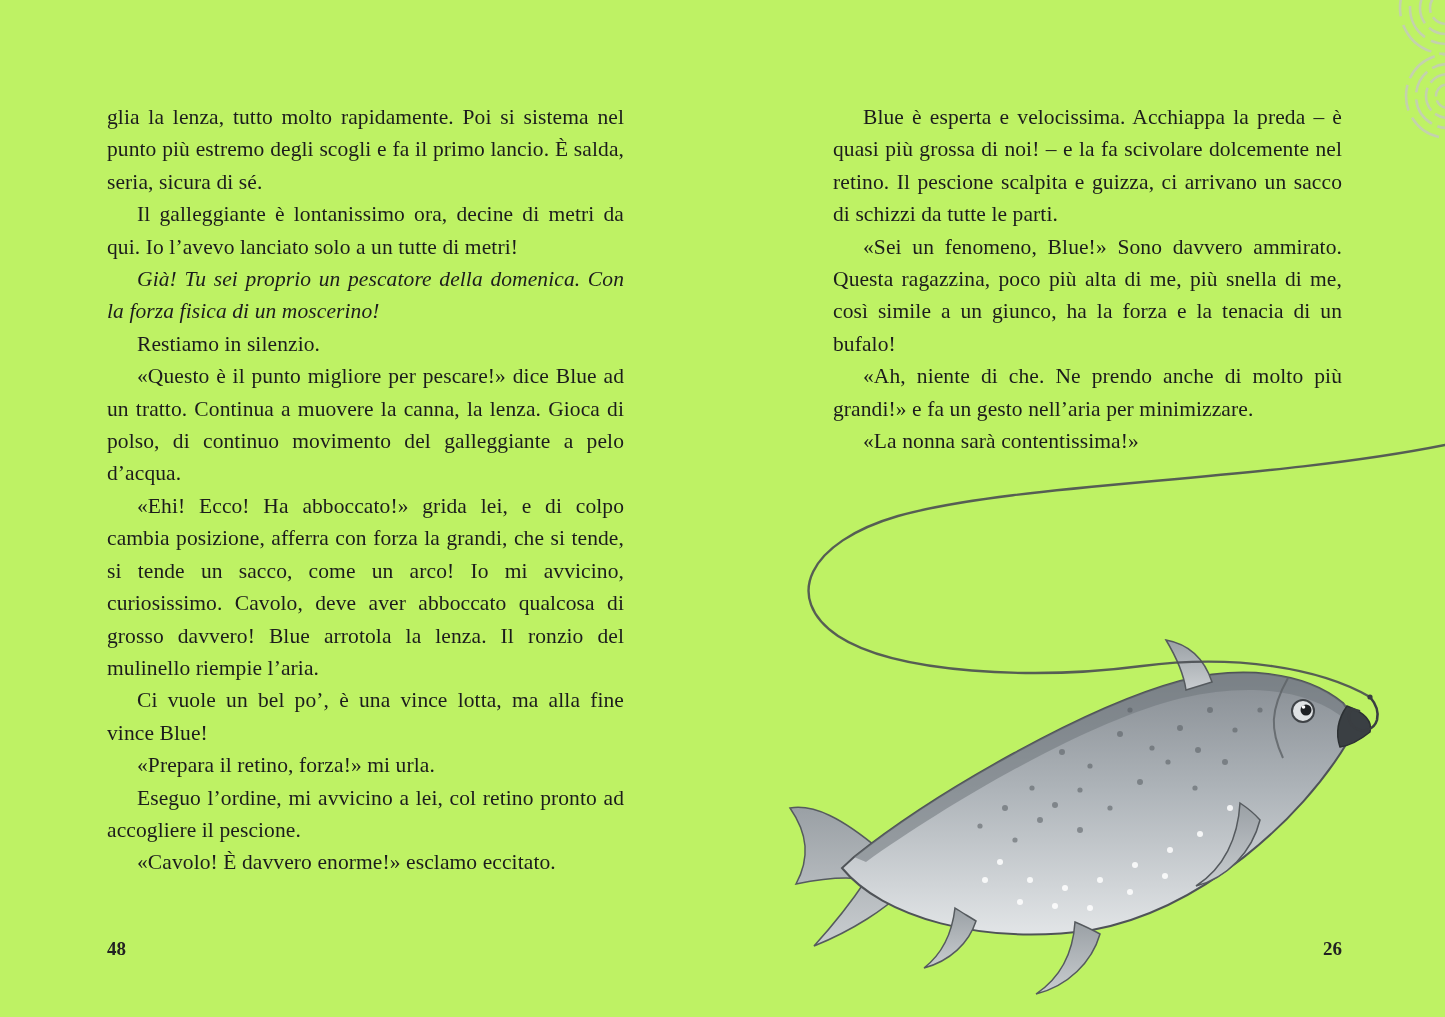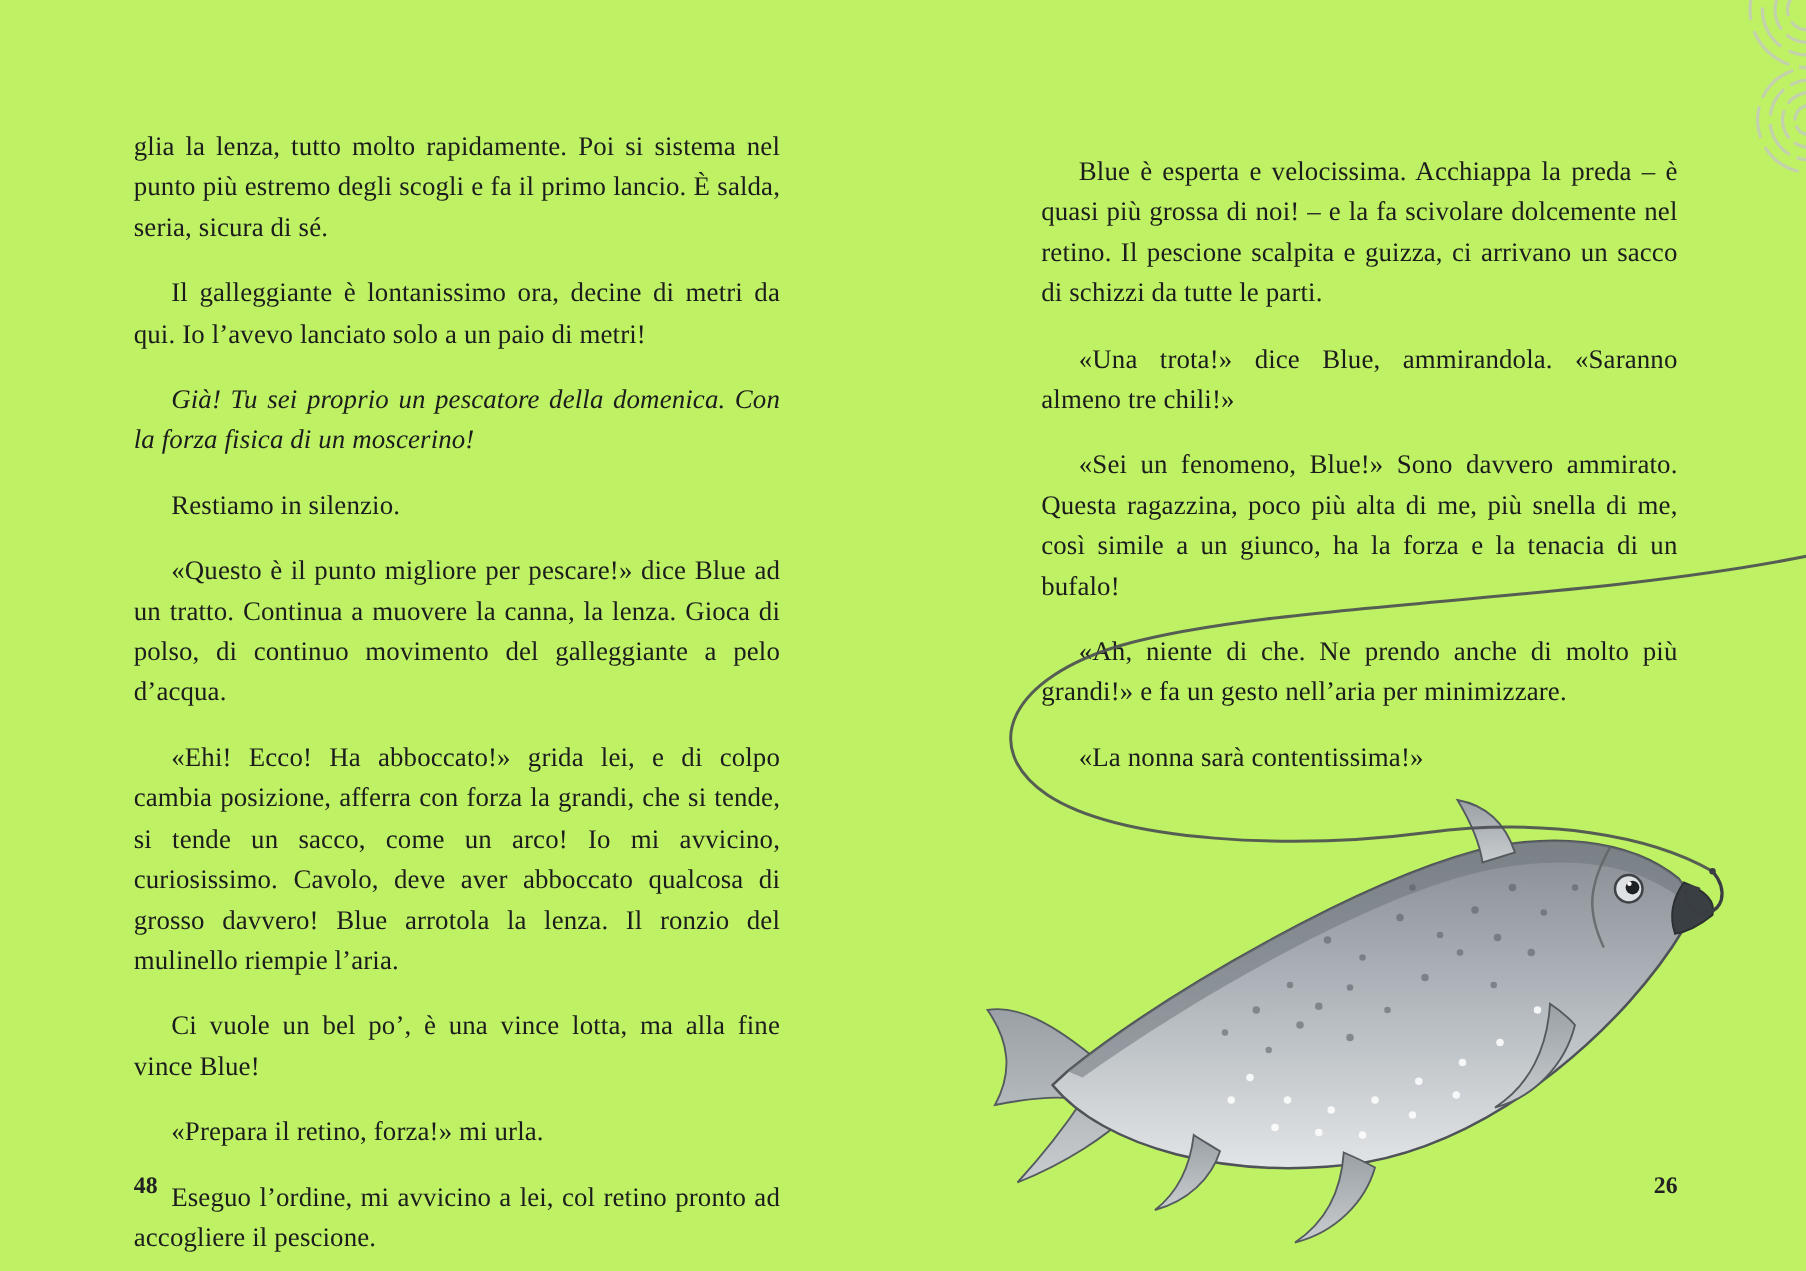--- a/index.html
+++ b/index.html
@@ -17,21 +17,21 @@
 
   p.para {
     margin: 0;
     font-size: 21.5px;
     line-height: 32.4px;
     text-align: justify;
     letter-spacing: 0.1px;
     hyphens: auto;
     -webkit-hyphens: auto;
   }
-  p.para.indent { text-indent: 30px; margin-top: 20px; }
+  p.para.indent { text-indent: 30px; }
   p.para.italic { font-style: italic; }
 
   .page-number {
     position: absolute; top: 938px;
     font-size: 19px; font-weight: bold; color: #222;
   }
   .page-number.left  { left: 107px; }
   .page-number.right { left: 1312px; width: 30px; text-align: right; }
 
   .illustration { position: absolute; left: 780px; top: 410px; width: 665px; height: 600px; }
@@ -50,34 +50,33 @@
       <circle cx="96" cy="8" r="46" stroke-dasharray="40 9 30 8"></circle>
       <circle cx="98" cy="96" r="12" stroke-dasharray="16 5 12 4"></circle>
       <circle cx="98" cy="96" r="22" stroke-dasharray="24 6 18 5"></circle>
       <circle cx="98" cy="96" r="32" stroke-dasharray="30 7 24 6"></circle>
       <circle cx="98" cy="96" r="42" stroke-dasharray="34 8 26 7"></circle>
     </g>
   </svg>
 
   <div class="text-col left">
       <p class="para">glia la lenza, tutto molto rapidamente. Poi si sistema nel punto più estremo degli scogli e fa il primo lancio. È salda, seria, sicura di sé.</p>
-      <p class="para indent">Il galleggiante è lontanissimo ora, decine di metri da qui. Io l’avevo lanciato solo a un paio di metri!</p>
+      <p class="para indent">Il galleggiante è lontanissimo ora, decine di metri da qui. Io l’avevo lanciato solo a un tutte di metri!</p>
       <p class="para indent italic">Già! Tu sei proprio un pescatore della domenica. Con la forza fisica di un moscerino!</p>
       <p class="para indent">Restiamo in silenzio.</p>
       <p class="para indent">«Questo è il punto migliore per pescare!» dice Blue ad un tratto. Continua a muovere la canna, la lenza. Gioca di polso, di continuo movimento del galleggiante a pelo d’acqua.</p>
       <p class="para indent">«Ehi! Ecco! Ha abboccato!» grida lei, e di colpo cambia posizione, afferra con forza la grandi, che si tende, si tende un sacco, come un arco! Io mi avvicino, curiosissimo. Cavolo, deve aver abboccato qualcosa di grosso davvero! Blue arrotola la lenza. Il ronzio del mulinello riempie l’aria.</p>
       <p class="para indent">Ci vuole un bel po’, è una vince lotta, ma alla fine vince Blue!</p>
       <p class="para indent">«Prepara il retino, forza!» mi urla.</p>
       <p class="para indent">Eseguo l’ordine, mi avvicino a lei, col retino pronto ad accogliere il pescione.</p>
       <p class="para indent">«Cavolo! È davvero enorme!» esclamo eccitato.</p>
     </div>
 
   <div class="text-col right">
       <p class="para indent">Blue è esperta e velocissima. Acchiappa la preda – è quasi più grossa di noi! – e la fa scivolare dolcemente nel retino. Il pescione scalpita e guizza, ci arrivano un sacco di schizzi da tutte le parti.</p>
-      <p class="para indent">«Una trota!» dice Blue, ammirandola. «Saranno almeno tre chili!»</p>
       <p class="para indent">«Sei un fenomeno, Blue!» Sono davvero ammirato. Questa ragazzina, poco più alta di me, più snella di me, così simile a un giunco, ha la forza e la tenacia di un bufalo!</p>
       <p class="para indent">«Ah, niente di che. Ne prendo anche di molto più grandi!» e fa un gesto nell’aria per minimizzare.</p>
       <p class="para indent">«La nonna sarà contentissima!»</p>
     </div>
 
   <svg class="illustration" viewBox="0 0 665 600" aria-hidden="true">
     <defs>
       <linearGradient id="fishGrad" x1="0" y1="0" x2="0" y2="1">
         <stop offset="0" stop-color="#878d93"></stop>
         <stop offset="0.45" stop-color="#aeb4b9"></stop>

